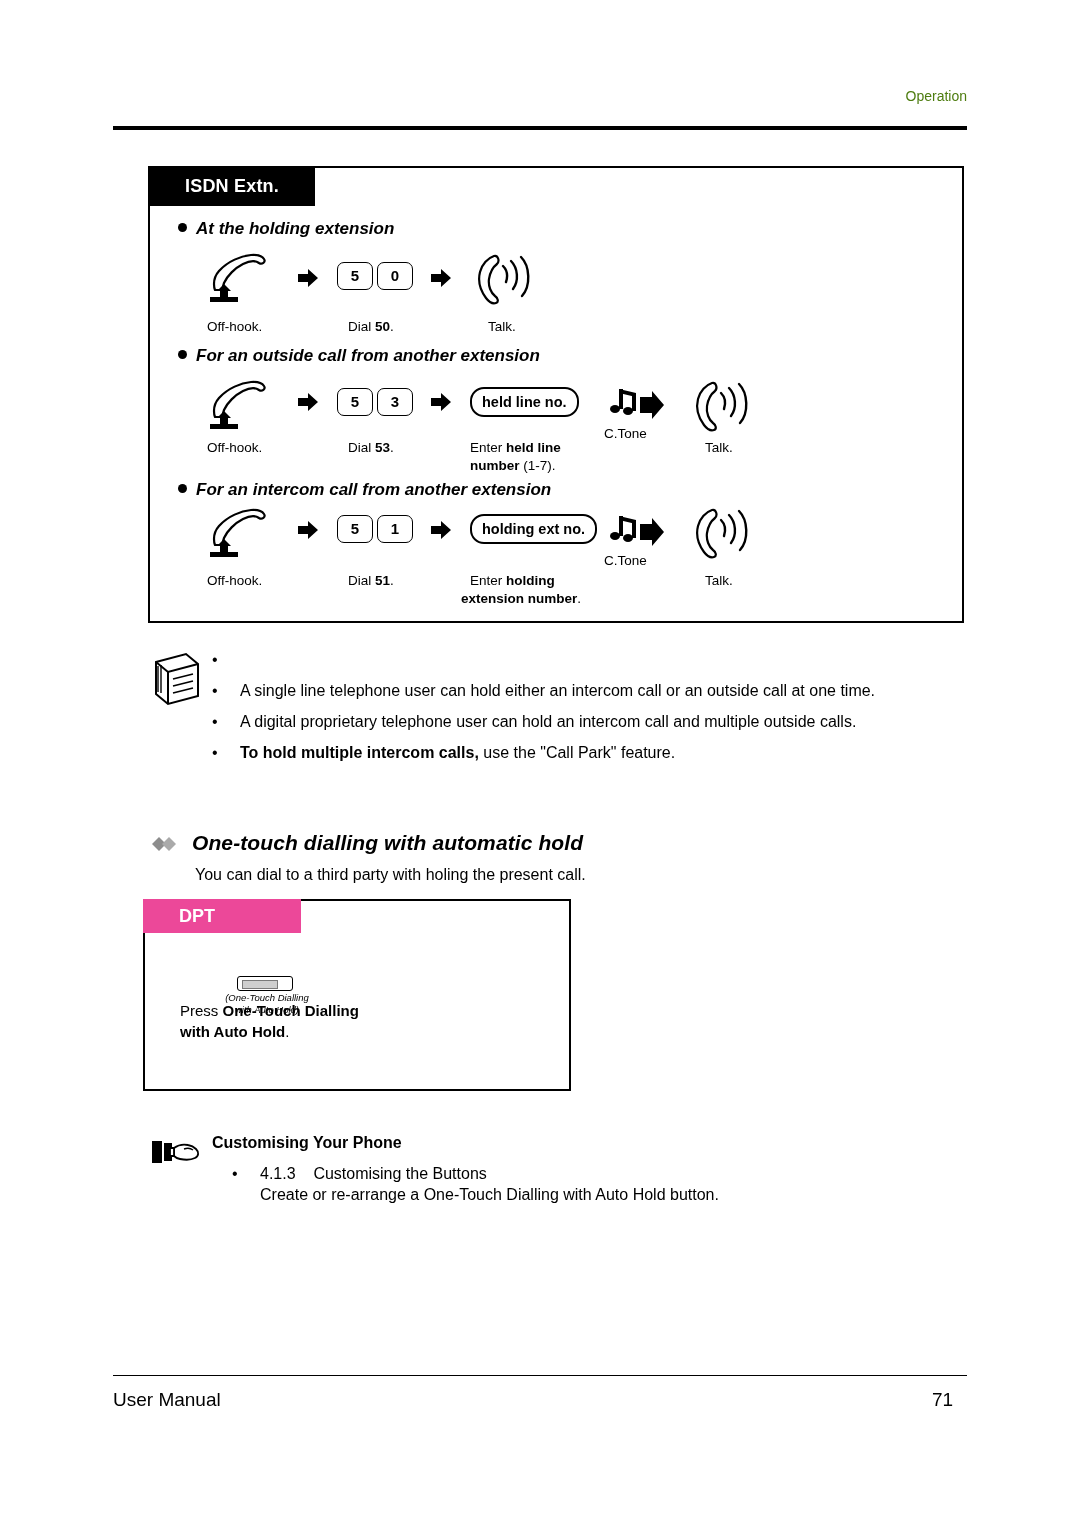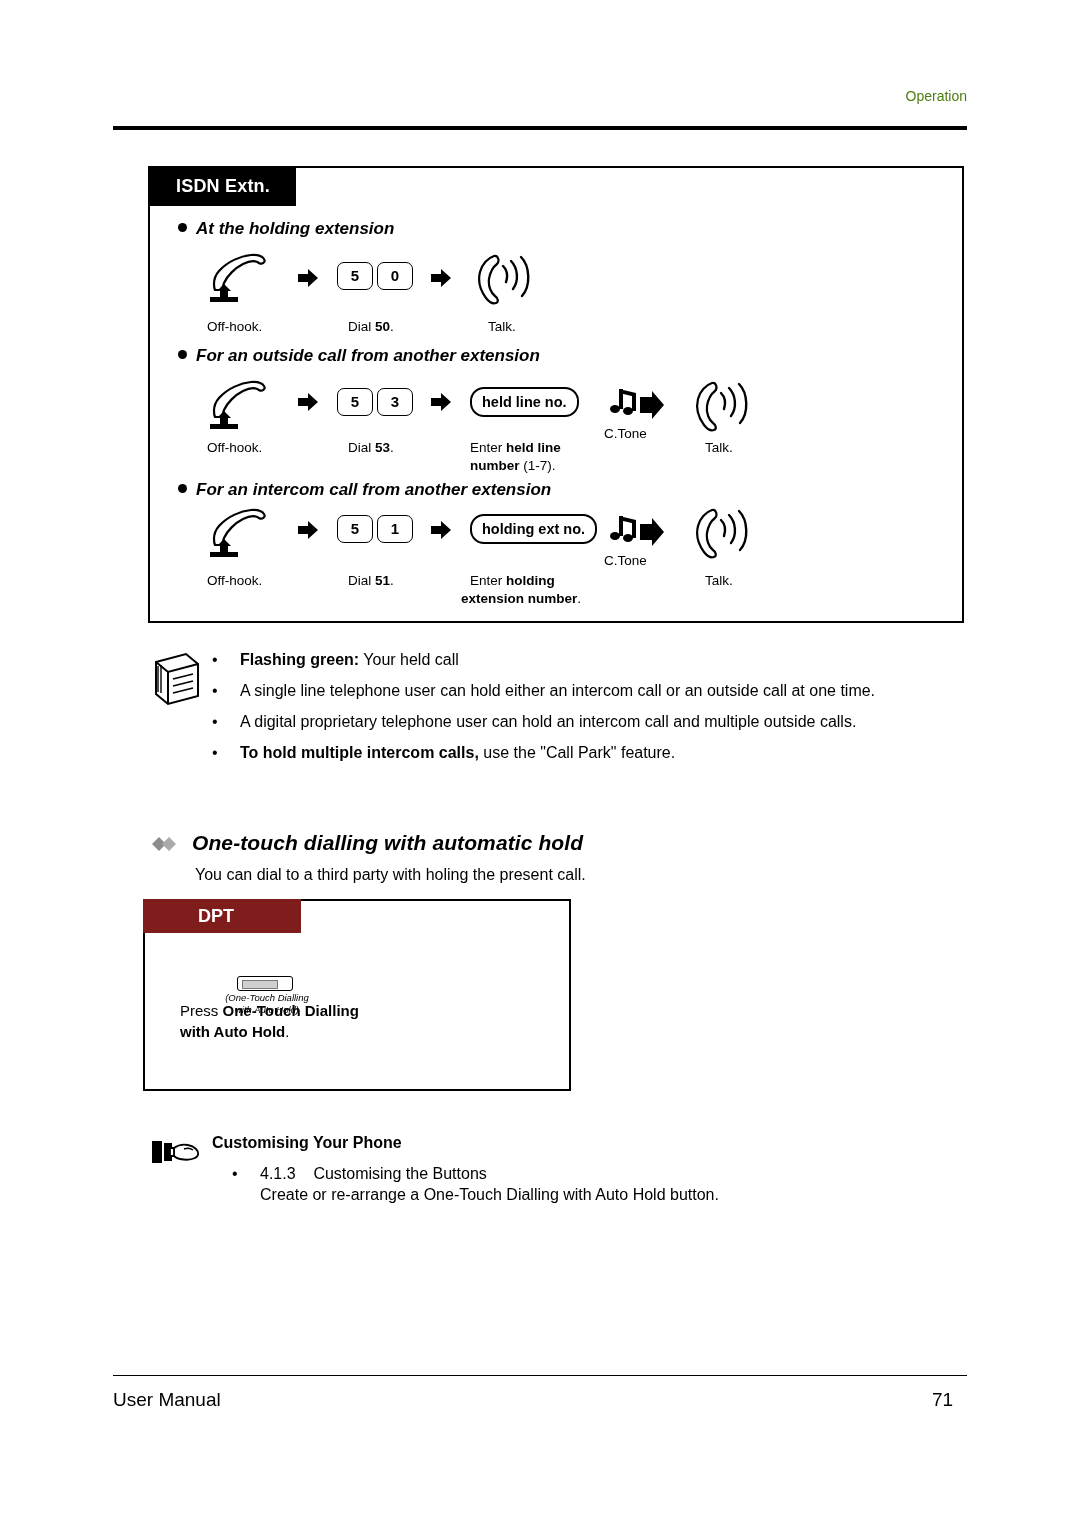--- a/index.html
+++ b/index.html
@@ -41,28 +41,28 @@
     width: 816px;
     height: 457px;
     border: 2px solid #000;
     box-sizing: border-box;
     background: #fff;
   }
   .tag-isdn {
     position: absolute;
     top: -2px;
     left: -2px;
-    width: 148px;
+    width: 167px;
     height: 40px;
     background: #000;
     color: #fff;
     font-size: 18px;
     font-weight: bold;
     line-height: 40px;
-    padding-left: 28px;
+    padding-left: 37px;
     box-sizing: border-box;
     letter-spacing: .2px;
   }
   .sec-title {
     position: absolute;
     font-style: italic;
     font-weight: bold;
     font-size: 17px;
     white-space: nowrap;
   }
@@ -173,26 +173,26 @@
     border: 2px solid #000;
     box-sizing: border-box;
     background: #fff;
   }
   .tag-dpt {
     position: absolute;
     top: -2px;
     left: -2px;
     width: 158px;
     height: 34px;
-    background: #7f1d1d;
+    background: #ec4899;
     color: #fff;
     font-size: 18px;
     font-weight: bold;
     line-height: 34px;
-    padding-left: 55px;
+    padding-left: 36px;
     box-sizing: border-box;
   }
   .dpt-btn {
     position: absolute;
     left: 237px;
     top: 976px;
     width: 56px;
     height: 15px;
     border: 1.6px solid #000;
     border-radius: 3px;
@@ -435,21 +435,20 @@
     <path d="M20,24 L20,56" fill="none" stroke="#000" stroke-width="2"></path>
     <path d="M25,31 L45,26 M25,38 L45,33 M25,45 L45,40" stroke="#000" stroke-width="1.6"></path>
     <path d="M10,18 L10,44 M13,17 L13,45" stroke="#000" stroke-width="1.4"></path>
   </svg>
 </div>
 
 <div class="bullets">
   <div class="row">
     <div class="dot">•</div>
     <div class="txt">
-      <div><b>Flashing green:</b><span> Your held call</span></div>
     </div>
   </div>
   <div class="row">
     <div class="dot">•</div>
     <div class="txt">A single line telephone user can hold either an intercom call or an outside call at one time.</div>
   </div>
   <div class="row">
     <div class="dot">•</div>
     <div class="txt">A digital proprietary telephone user can hold an intercom call and multiple outside calls.</div>
   </div>

